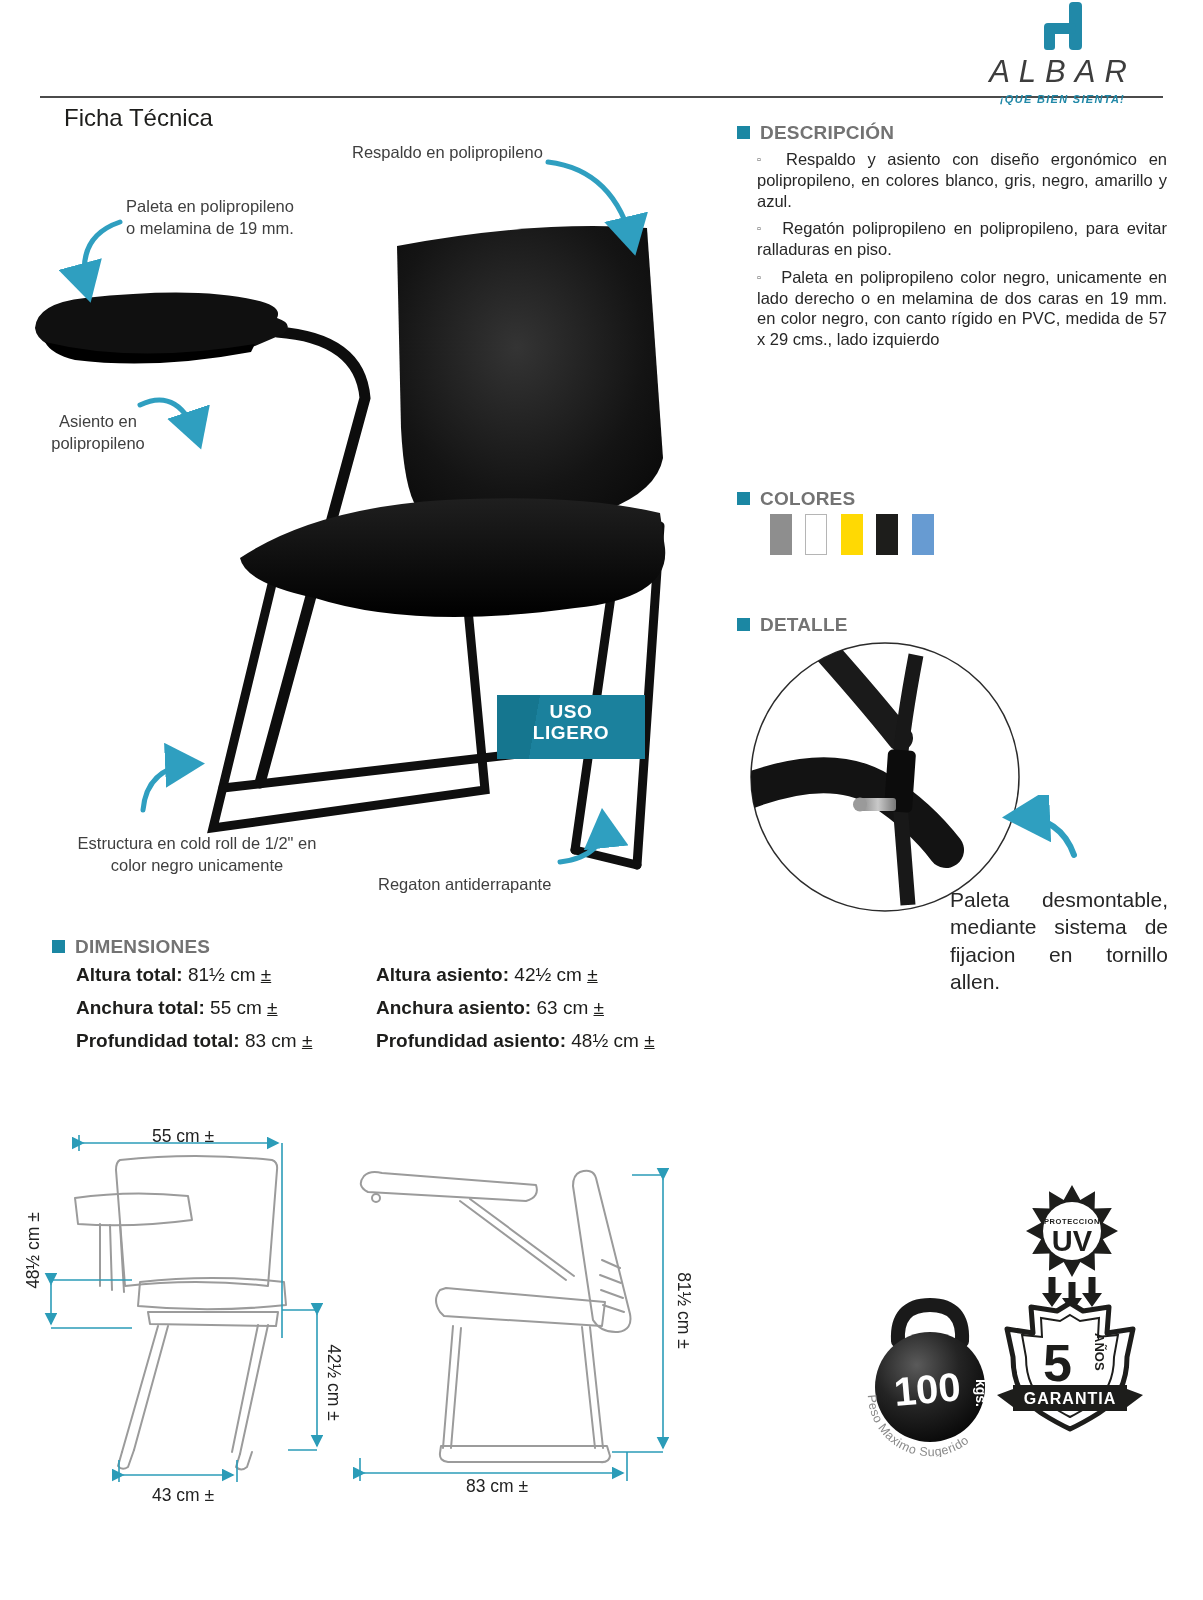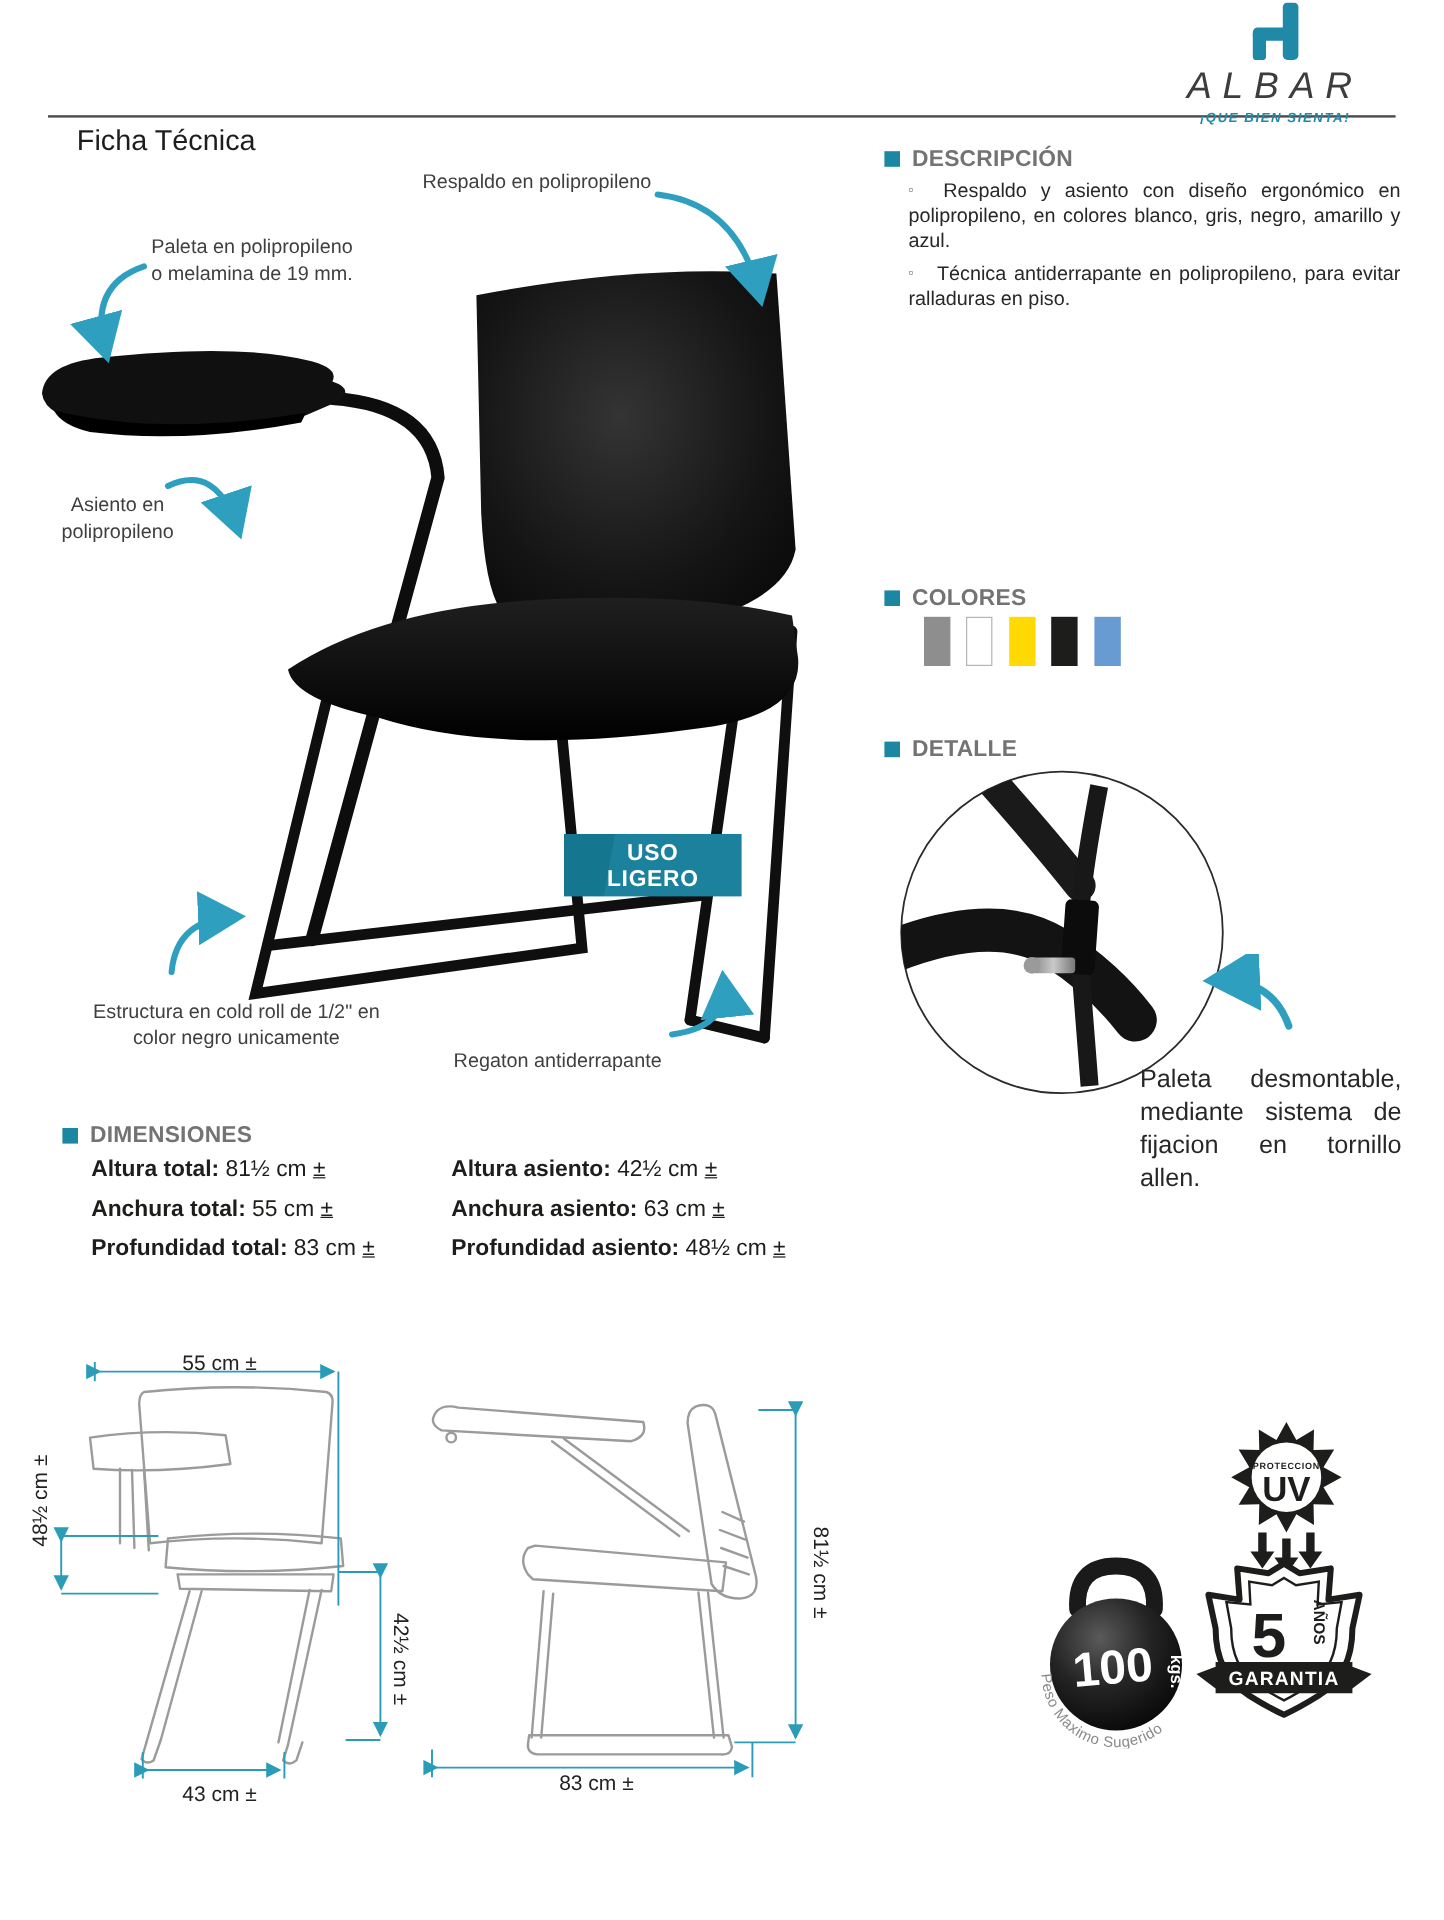--- a/index.html
+++ b/index.html
@@ -11,21 +11,21 @@
   .product{font-size:31px;font-weight:400;color:#7d7d7d;margin-left:14px;}
   .header-rule{position:absolute;left:40px;top:96px;width:1123px;height:2px;background:#4b4b4b;}
   .subtitle{position:absolute;left:64px;top:104px;font-size:24px;color:#1d1d1b;}
   .logo{position:absolute;left:955px;top:2px;width:215px;text-align:center;font-style:italic;}
   .brand{font-size:31px;font-weight:400;color:#3d3d3d;letter-spacing:9px;margin-top:2px;}
   .tagline{font-size:11px;font-weight:800;color:#2189a8;letter-spacing:1.3px;margin-top:3px;}
   
   .callout{position:absolute;font-size:16.5px;line-height:1.32;color:#3f3f3f;}
   .c-center{text-align:center;}
   
-  .uso-badge{position:absolute;left:470px;top:695px;width:148px;height:52px;
+  .uso-badge{position:absolute;left:497px;top:695px;width:148px;height:64px;
      background:linear-gradient(100deg,#15768f 0 27%,#1b819d 27%);
      color:#fff;text-align:center;font-weight:800;font-size:19px;line-height:21px;
      letter-spacing:.6px;padding-top:6px;box-sizing:border-box;}
   
   .sec-h{position:absolute;display:flex;align-items:flex-start;}
   .sec-sq{width:13px;height:13px;background:#1b87a3;margin:4px 10px 0 0;flex:none;}
   .sec-t{font-size:19px;font-weight:800;color:#737373;letter-spacing:.2px;}
   .desc{position:absolute;left:757px;top:149px;width:410px;}
   .desc p{margin:0 0 7px;text-align:justify;font-size:16.5px;line-height:1.26;color:#272727;}
   .marker{margin-right:18px;color:#555;}
@@ -118,21 +118,22 @@
     <div>USO</div>
     <div>LIGERO</div>
   </div>
 
   <div class="sec-h" style="left:737px;top:122px;">
     <span class="sec-sq"></span>
     <span class="sec-t">DESCRIPCIÓN</span>
   </div>
   <div class="desc">
     <p><span class="marker sq">▫</span><span>Respaldo y asiento con diseño ergonómico en polipropileno, en colores blanco, gris, negro, amarillo y azul.</span></p>
-    <p><span class="marker sq">▫</span><span>Técnica antiderrapante en polipropileno, para evitar ralladuras en piso.</span></p>
+    <p><span class="marker sq">▫</span><span>Regatón polipropileno en polipropileno, para evitar ralladuras en piso.</span></p>
+    <p><span class="marker sq">▫</span><span>Paleta en polipropileno color negro, unicamente en lado derecho o en melamina de dos caras en 19 mm. en color negro, con canto rígido en PVC, medida de 57 x 29 cms., lado izquierdo</span></p>
   </div>
 
   <div class="sec-h" style="left:737px;top:488px;">
     <span class="sec-sq"></span>
     <span class="sec-t">COLORES</span>
   </div>
   <div class="swatches">
     <span class="swatch" style="background: rgb(142, 142, 142);"></span>
     <span class="swatch" style="background: rgb(255, 255, 255); border: 1px solid rgb(181, 181, 181);"></span>
     <span class="swatch" style="background: rgb(255, 217, 3);"></span>

